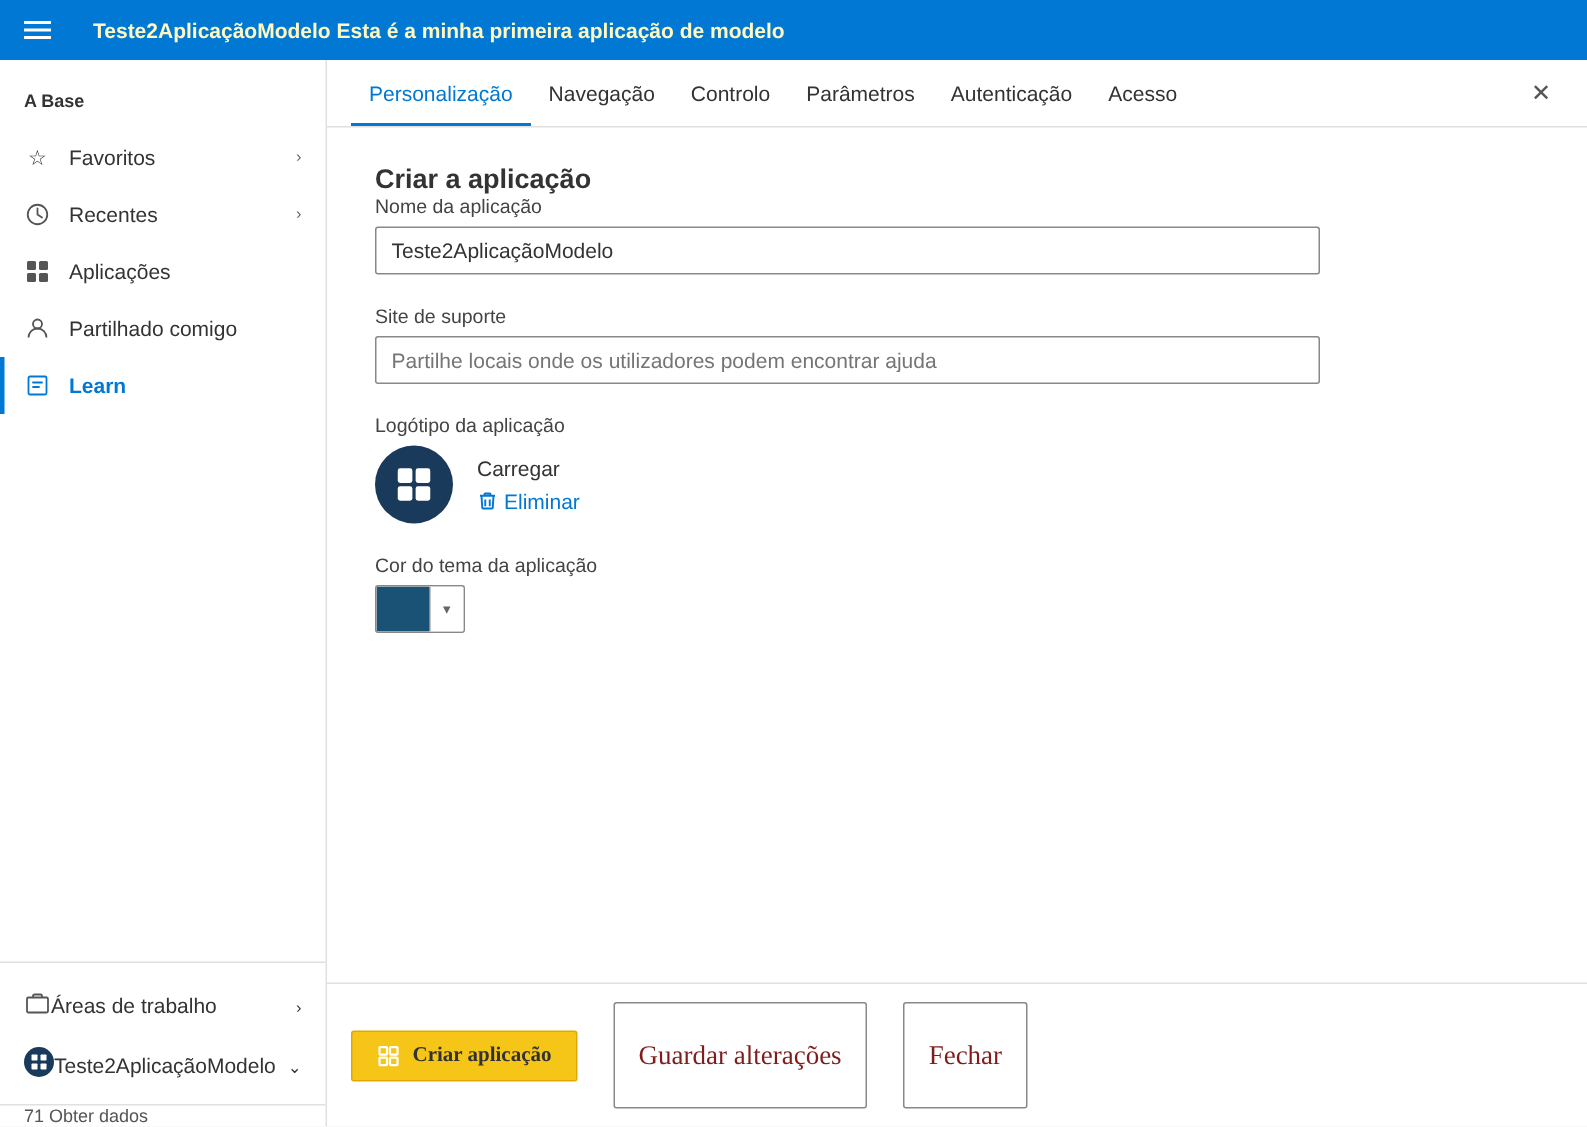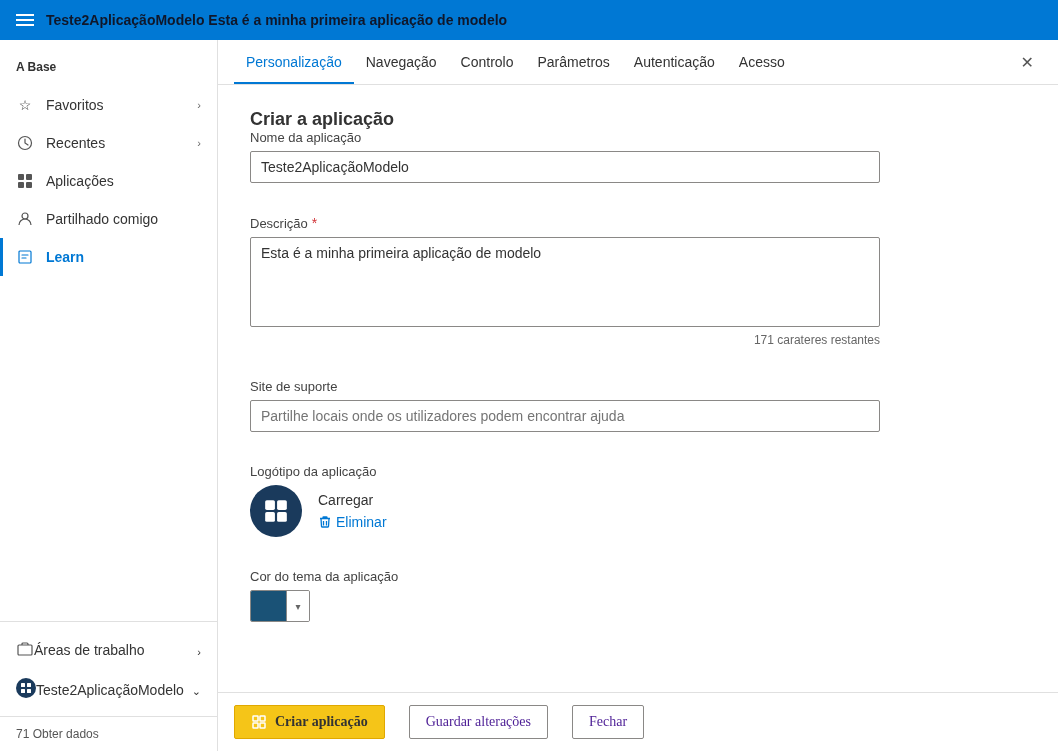--- a/index.html
+++ b/index.html
@@ -1,27 +1,27 @@
 <!DOCTYPE html>
 <html><head>
   <meta charset="utf-8">
   <style>
     * { box-sizing: border-box; margin: 0; padding: 0; }
     body { font-family: 'Segoe UI', Arial, sans-serif; font-size: 14px; color: #333; background: #f4f4f4; height: 751px; width: 1058px; overflow: hidden; display: flex; flex-direction: column; }
 
     
     .top-bar {
       background: #0078d4;
-      color: #0f172a;
+      color: #fef9c3;
       padding: 8px 16px;
       font-size: 14px;
       font-weight: 600;
       display: flex;
       align-items: center;
-      gap: 12px;
+      gap: 28px;
       min-height: 40px;
       flex-shrink: 0;
     }
     .hamburger {
       display: flex; flex-direction: column; gap: 3px; cursor: pointer;
     }
     .hamburger span { display: block; width: 18px; height: 2px; background: white; }
 
     
     .main-layout {
@@ -85,21 +85,21 @@
       gap: 0;
     }
     .sidebar-footer-item .icon {
       width: 18px; height: 18px; display: flex; align-items: center; justify-content: center; flex-shrink: 0;
     }
     .sidebar-footer-item .chevron {
       margin-left: auto; font-size: 11px;
     }
     .sidebar-bottom {
       border-top: 1px solid #e0e0e0;
-      padding: 10px 16px;
+      padding: 0 16px;
       font-size: 12px;
       color: #555;
     }
 
     
     .content-area {
       flex: 1;
       background: #f4f4f4;
       display: flex;
       flex-direction: column;
@@ -152,21 +152,21 @@
       flex: 1;
       overflow-y: auto;
       padding: 24px 32px;
     }
     .form-title {
       font-size: 18px;
       font-weight: 600;
       color: #333;
     }
     .form-group {
-      margin-bottom: 32px;
+      margin-bottom: 20px;
     }
     .form-label {
       font-size: 13px;
       color: #444;
       margin-bottom: 6px;
       display: flex;
       align-items: center;
       gap: 4px;
     }
     .required-star {
@@ -274,23 +274,23 @@
       font-size: 14px;
       font-family: inherit;
       cursor: pointer;
       border-radius: 2px;
       display: flex; align-items: center; gap: 8px;
       font-weight: 600;
     }
     .btn-secondary {
       background: white;
       border: 1px solid #8a8886;
-      color: #4c1d95;
-      padding: 8px 16px;
-      font-size: 14px;
+      color: #7f1d1d;
+      padding: 24px 16px;
+      font-size: 18px;
       font-family: inherit;
       cursor: pointer;
       border-radius: 2px;
     }
   </style>
 </head>
 <body>
 
 <div class="top-bar">
   <div class="hamburger">
@@ -404,28 +404,20 @@
       <div class="form-area">
         <div class="form-title">Criar a aplicação</div>
 
         <div class="form-group">
           <div class="form-label">
             <span>Nome da aplicação</span>
           </div>
           <input class="form-input" type="text" value="Teste2AplicaçãoModelo" style="">
         </div>
 
-        <div class="form-group">
-          <div class="form-label">
-            <span>Descrição</span>
-            <span class="required-star">*</span>
-          </div>
-          <textarea class="form-textarea" style="">Esta é a minha primeira aplicação de modelo</textarea>
-          <div class="char-count">171 carateres restantes</div>
-        </div>
 
         <div class="form-group">
           <div class="form-label">Site de suporte</div>
           <input class="form-input" type="text" placeholder="Partilhe locais onde os utilizadores podem encontrar ajuda" style="">
         </div>
 
         <div class="form-group">
           <div class="form-label">Logótipo da aplicação</div>
           <div class="logo-section">
             <div class="app-logo">

